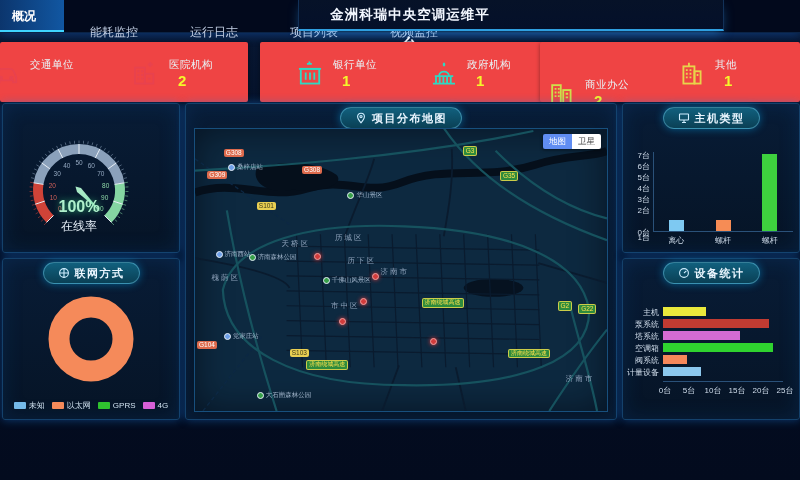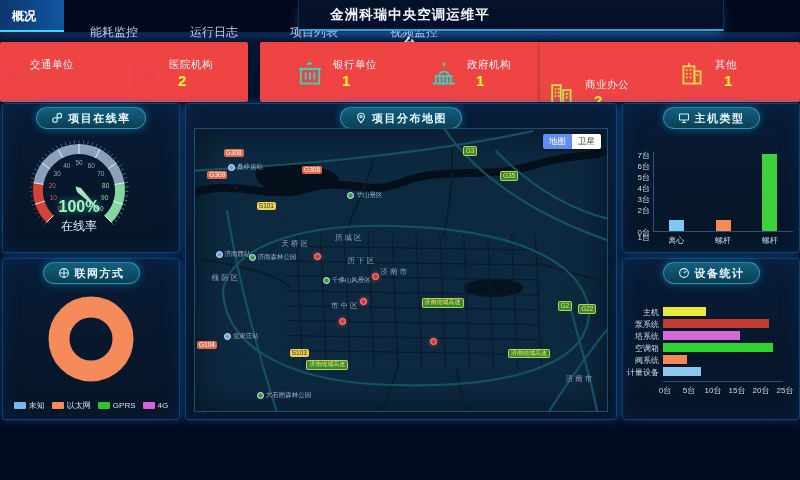--- a/index.html
+++ b/index.html
@@ -167,28 +167,20 @@
       <path d="M7 9 h1.5 M10 9 h1.5 M7 12 h1.5 M10 12 h1.5 M7 15 h1.5 M10 15 h1.5 M15.8 13 h1.4"></path>
     </svg>
     <div class="stat-col">
       <div class="stat-label">其他</div>
       <div class="stat-value" style="color: rgb(244, 247, 43);">1</div>
     </div>
   </div>
 </div>
 
 <div class="panel p-gauge">
-  <div class="pill">
-    <svg width="12" height="12" viewBox="0 0 12 12" fill="none" stroke="#cfeeff" stroke-width="1.1">
-      <circle cx="4" cy="8" r="2.3"></circle>
-        <circle cx="8.3" cy="3.7" r="2.3"></circle>
-        <path d="M5.4 6.6 L6.9 5.1"></path>
-    </svg>
-    <span>项目在线率</span>
-  </div>
   <svg class="gauge-wrap" viewBox="0 0 176 134">
       <path d="M47.008621971351545,100.99137802864844 A41,41 0 0 1 35.50477803559936,65.58618693335053" stroke="#cf4338" stroke-width="10" fill="none"></path>
       <path d="M35.50477803559936,65.58618693335053 A41,41 0 0 1 116.49522196440066,65.58618693335053" stroke="#8ba1bb" stroke-width="10" fill="none"></path>
       <path d="M116.49522196440066,65.58618693335053 A41,41 0 0 1 104.99137802864846,100.99137802864844" stroke="#85d6a2" stroke-width="10" fill="none"></path>
       <line x1="43.11953467482553" y1="104.88046532517446" x2="40.99821433126589" y2="107.0017856687341" stroke="#cf4338" stroke-width="0.6" opacity="0.9"></line>
       <line x1="40.1711342109258" y1="101.64021552331407" x2="37.85959448259843" y2="103.55248749256013" stroke="#cf4338" stroke-width="0.6" opacity="0.9"></line>
       <line x1="37.540753296232864" y1="98.13687707012406" x2="35.059511573409175" y2="99.82312720368044" stroke="#cf4338" stroke-width="0.6" opacity="0.9"></line>
       <line x1="35.25173937796035" y1="94.40154584572977" x2="32.62281933782876" y2="95.84680686803492" stroke="#cf4338" stroke-width="0.6" opacity="0.9"></line>
       <line x1="33.324409905694885" y1="90.4673769145173" x2="30.571146028642936" y2="91.65882058642165" stroke="#cf4338" stroke-width="0.6" opacity="0.9"></line>
       <line x1="31.775871992275363" y1="86.36929023843507" x2="28.922702443389902" y2="87.29634122155991" stroke="#cf4338" stroke-width="0.6" opacity="0.9"></line>

